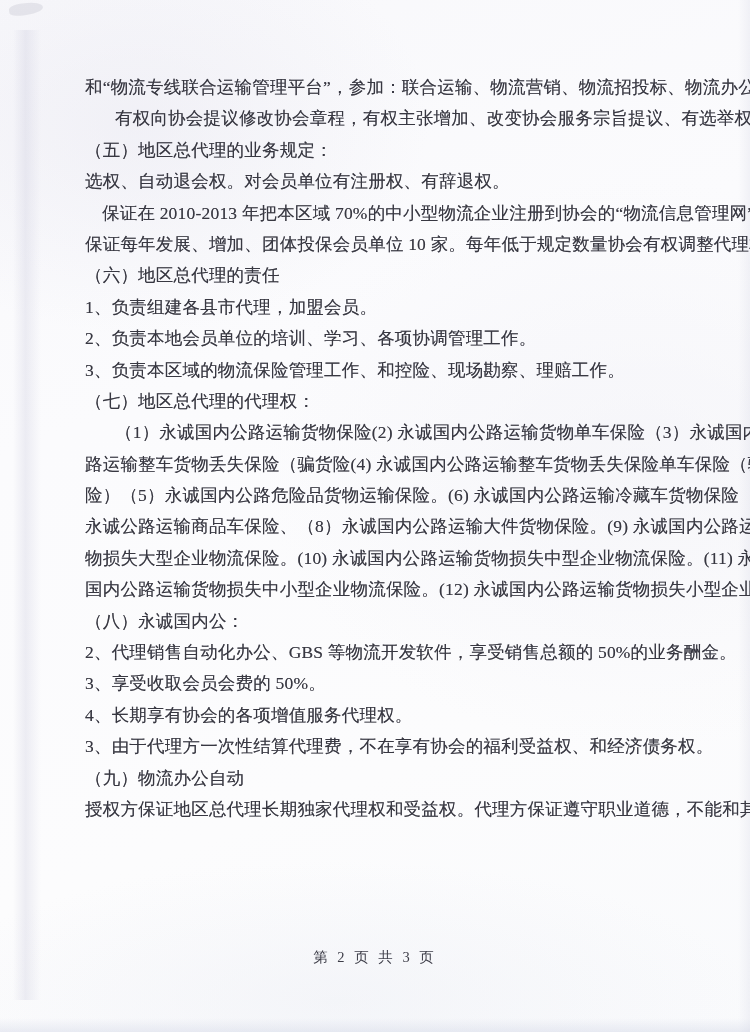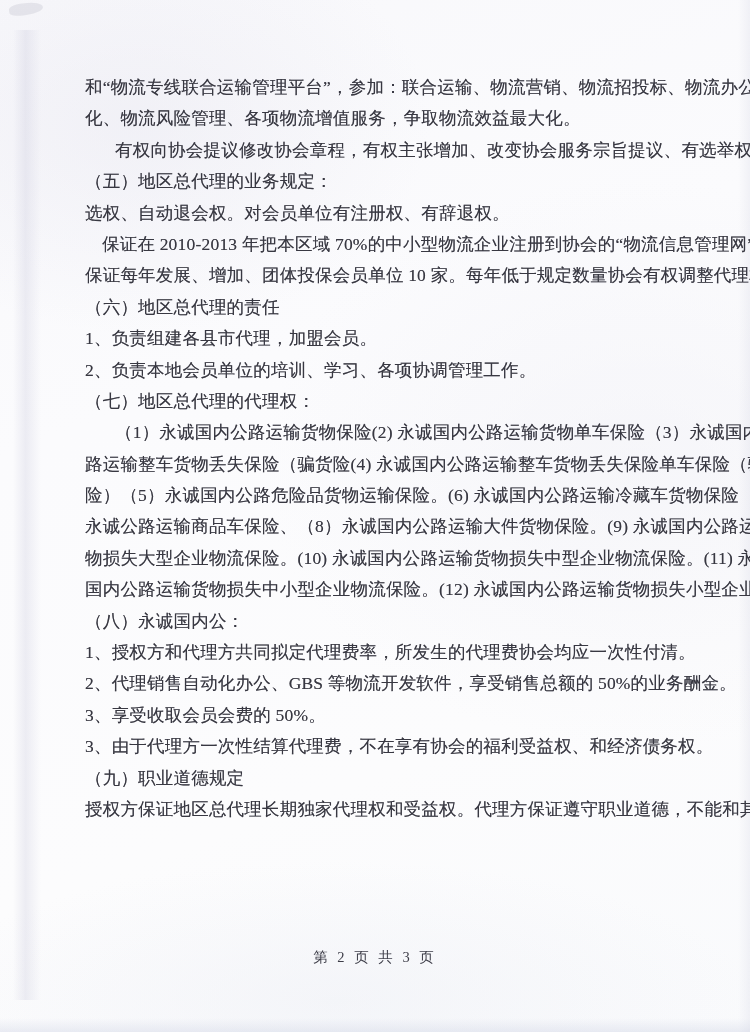--- a/index.html
+++ b/index.html
@@ -82,39 +82,39 @@
 <body>
 
 <div class="scan-page">
   <div class="smudge-top-left"></div>
   <div class="edge-left-shade"></div>
   <div class="edge-right-shade"></div>
   <div class="edge-bottom-shade"></div>
 
   <div class="doc-body">
       <div class="line indent-0">和“物流专线联合运输管理平台”，参加：联合运输、物流营销、物流招投标、物流办公自动</div>
-      <div class="line indent-0">化、物流风险管理、各项物流增值服务，争取物流效益最大化。</div>
       <div class="line indent-2">有权向协会提议修改协会章程，有权主张增加、改变协会服务宗旨提议、有选举权、当</div>
       <div class="line indent-0">（五）地区总代理的业务规定：</div>
       <div class="line indent-0">选权、自动退会权。对会员单位有注册权、有辞退权。</div>
       <div class="line indent-1">保证在 2010-2013 年把本区域 70%的中小型物流企业注册到协会的“物流信息管理网”。</div>
       <div class="line indent-0">保证每年发展、增加、团体投保会员单位 10 家。每年低于规定数量协会有权调整代理权。</div>
       <div class="line indent-0">（六）地区总代理的责任</div>
       <div class="line indent-0">1、负责组建各县市代理，加盟会员。</div>
       <div class="line indent-0">2、负责本地会员单位的培训、学习、各项协调管理工作。</div>
+      <div class="line indent-0">3、负责本区域的物流保险管理工作、和控险、现场勘察、理赔工作。</div>
       <div class="line indent-0">（七）地区总代理的代理权：</div>
       <div class="line indent-2">（1）永诚国内公路运输货物保险(2) 永诚国内公路运输货物单车保险（3）永诚国内公</div>
       <div class="line indent-0">路运输整车货物丢失保险（骗货险(4) 永诚国内公路运输整车货物丢失保险单车保险（骗货</div>
       <div class="line indent-0">险）（5）永诚国内公路危险品货物运输保险。(6) 永诚国内公路运输冷藏车货物保险（7）</div>
       <div class="line indent-0">永诚公路运输商品车保险、（8）永诚国内公路运输大件货物保险。(9) 永诚国内公路运输货</div>
       <div class="line indent-0">物损失大型企业物流保险。(10) 永诚国内公路运输货物损失中型企业物流保险。(11) 永诚</div>
       <div class="line indent-0">国内公路运输货物损失中小型企业物流保险。(12) 永诚国内公路运输货物损失小型企业物流</div>
       <div class="line indent-0">（八）永诚国内公：</div>
-      <div class="line indent-0">1、授权方和代理方共同拟定代理费率，所发生的代理费协会均应一次性付清。</div>
       <div class="line indent-0">2、代理销售自动化办公、GBS 等物流开发软件，享受销售总额的 50%的业务酬金。</div>
       <div class="line indent-0">3、享受收取会员会费的 50%。</div>
+      <div class="line indent-0">4、长期享有协会的各项增值服务代理权。</div>
       <div class="line indent-0">3、由于代理方一次性结算代理费，不在享有协会的福利受益权、和经济债务权。</div>
-      <div class="line indent-0">（九）职业道德规定</div>
+      <div class="line indent-0">（九）物流办公自动</div>
       <div class="line indent-0">授权方保证地区总代理长期独家代理权和受益权。代理方保证遵守职业道德，不能和其它保</div>
     </div>
 
   <div class="page-footer">第 2 页 共 3 页</div>
 </div>
 
 </body></html>

